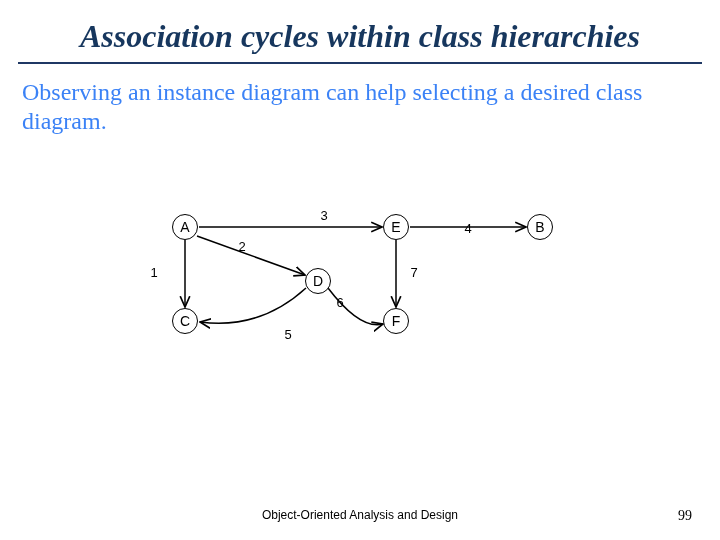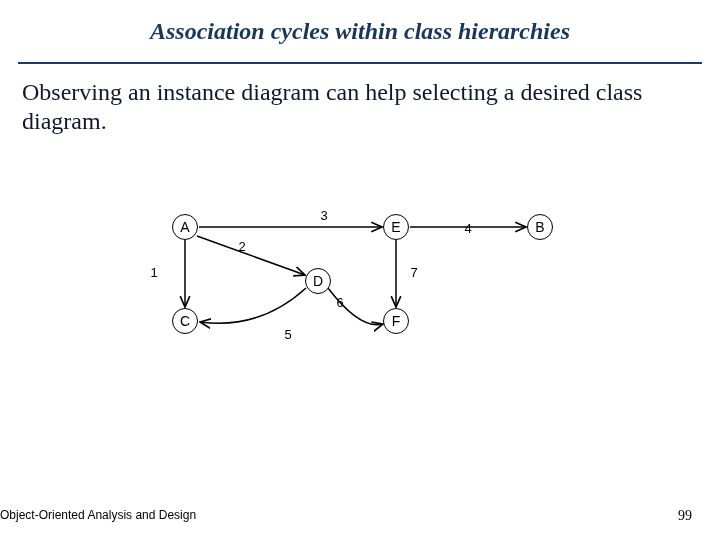--- a/index.html
+++ b/index.html
@@ -1,20 +1,20 @@
 <!DOCTYPE html>
 <html><head>
 <meta charset="utf-8">
 <style>
   html,body{margin:0;padding:0;width:720px;height:540px;background:#fff;font-family:"Times New Roman",Times,serif;color:#000;overflow:hidden}
   .slide{position:relative;width:720px;height:540px}
-  .title{position:absolute;left:0;right:0;top:18px;text-align:center;font-style:italic;font-size:24px;font-weight:bold;color:#17375e}
+  .title{position:absolute;left:0;right:0;top:18px;text-align:center;font-style:italic;font-size:32px;font-weight:bold;color:#17375e}
   .rule{position:absolute;left:18px;right:18px;top:62px;height:0;border-top:2.5px solid #1f3864}
-  .body-text{position:absolute;left:22px;right:40px;top:78px;font-size:24px;line-height:1.2;color:#0f172a}
-  .footer{position:absolute;left:0;right:0;bottom:18px;font-family:Arial,Helvetica,sans-serif;font-size:12px;color:#000}
+  .body-text{position:absolute;left:22px;right:40px;top:78px;font-size:24px;line-height:1.2;color:#3b82f6}
+  .footer{position:absolute;left:0;right:0;bottom:18px;text-align:center;font-family:Arial,Helvetica,sans-serif;font-size:12px;color:#000}
   .pagenum{position:absolute;right:28px;bottom:16px;font-family:Liberation Serif, serif;font-size:14px;color:#000}
   .diagram{position:absolute;left:100px;top:190px;width:520px;height:180px}
   .node{position:absolute;width:26px;height:26px;border:1.6px solid #000;border-radius:50%;background:#fff;box-sizing:border-box}
   .nlabel{position:absolute;font-family:Arial,Helvetica,sans-serif;font-size:14px;transform:translate(-50%,-50%)}
   .elabel{position:absolute;font-family:Arial,Helvetica,sans-serif;font-size:13px;transform:translate(-50%,-50%)}
   svg.edges{position:absolute;left:0;top:0;width:520px;height:180px;overflow:visible}
 </style>
 </head>
 <body>
 <div class="slide">

